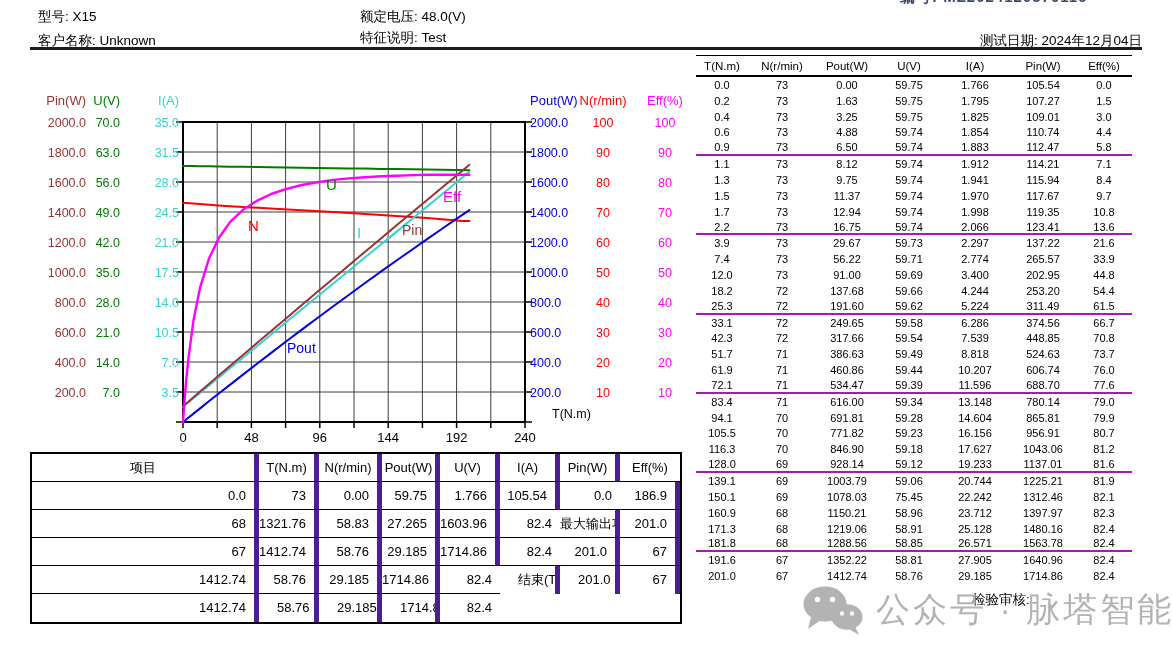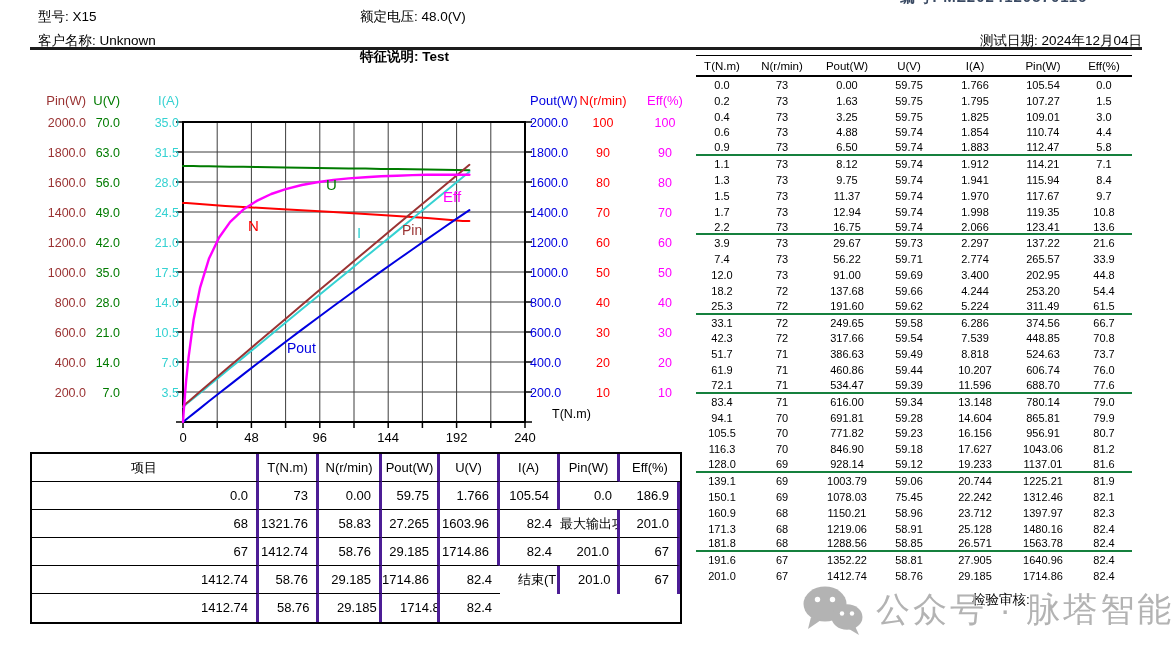--- a/index.html
+++ b/index.html
@@ -9,25 +9,25 @@
   .serial-clip{position:absolute;left:900px;top:0;width:264px;height:9px;overflow:hidden;}
   .serial-text{position:relative;top:-12px;font-size:15px;font-weight:700;letter-spacing:1px;color:#3a4a63;white-space:nowrap;}
   .hrule{position:absolute;left:30px;top:47px;width:1112px;height:0;border-top:3px solid #1c1c1c;}
   #chart-svg{position:absolute;left:0;top:88px;}
   
   .rt{position:absolute;left:696px;top:55px;width:436px;border-top:1px solid #000;}
   .rt-header{display:grid;grid-template-columns:52px 68px 62px 62px 70px 66px 56px;height:19px;
              align-items:center;text-align:center;font-size:11.5px;border-bottom:2px solid #000;}
   .rt-row{display:grid;grid-template-columns:52px 68px 62px 62px 70px 66px 56px;height:15.85px;
           box-sizing:border-box;align-items:center;text-align:center;font-size:11px;}
-  .rt-row.sep{border-bottom:2px solid #15803d;}
+  .rt-row.sep{border-bottom:2px solid #a21caf;}
   
   .st{position:absolute;left:30px;top:452px;border:2px solid #000;}
   .st-grid{display:grid;grid-template-columns:227px 60px 63px 58px 60px 60px 60px 60px;}
-  .st-cell{height:28px;line-height:28px;font-size:13px;border-right:3px solid #4c1d95;border-bottom:1px solid #000;
+  .st-cell{height:28px;line-height:28px;font-size:13px;border-right:5px solid #4c1d95;border-bottom:1px solid #000;
            box-sizing:border-box;overflow:hidden;white-space:nowrap;}
   .st-cell.ctr{text-align:center;}
   .st-cell.num{text-align:right;padding-right:8px;}
   .st-cell.last-col{border-right:none;}
   .st-cell.last-row{border-bottom:none;margin-left:18px;}
   
   .review{position:absolute;left:972px;top:591px;font-size:13.5px;}
   .watermark{position:absolute;left:802px;top:584px;display:flex;align-items:center;}
   .wm-text{font-size:34px;color:#b3b3b3;letter-spacing:3px;margin-left:12px;white-space:nowrap;}
 </style>
@@ -45,21 +45,21 @@
     <span>X15</span>
   </div>
   <div class="hdr-item" style="left:360px;top:8px;">
     <span>额定电压:</span>
     <span>48.0(V)</span>
   </div>
   <div class="hdr-item" style="left:38px;top:32px;">
     <span>客户名称:</span>
     <span>Unknown</span>
   </div>
-  <div class="hdr-item" style="left:360px;top:48px;font-weight:bold;">
+  <div class="hdr-item" style="left:360px;top:29px;">
     <span>特征说明:</span>
     <span>Test</span>
   </div>
   <div class="hdr-item" style="left:930px;top:32px;width:212px;text-align:right;">
     <span>测试日期:</span>
     <span>2024年12月04日</span>
   </div>
 
   <div class="hrule"></div>
 

